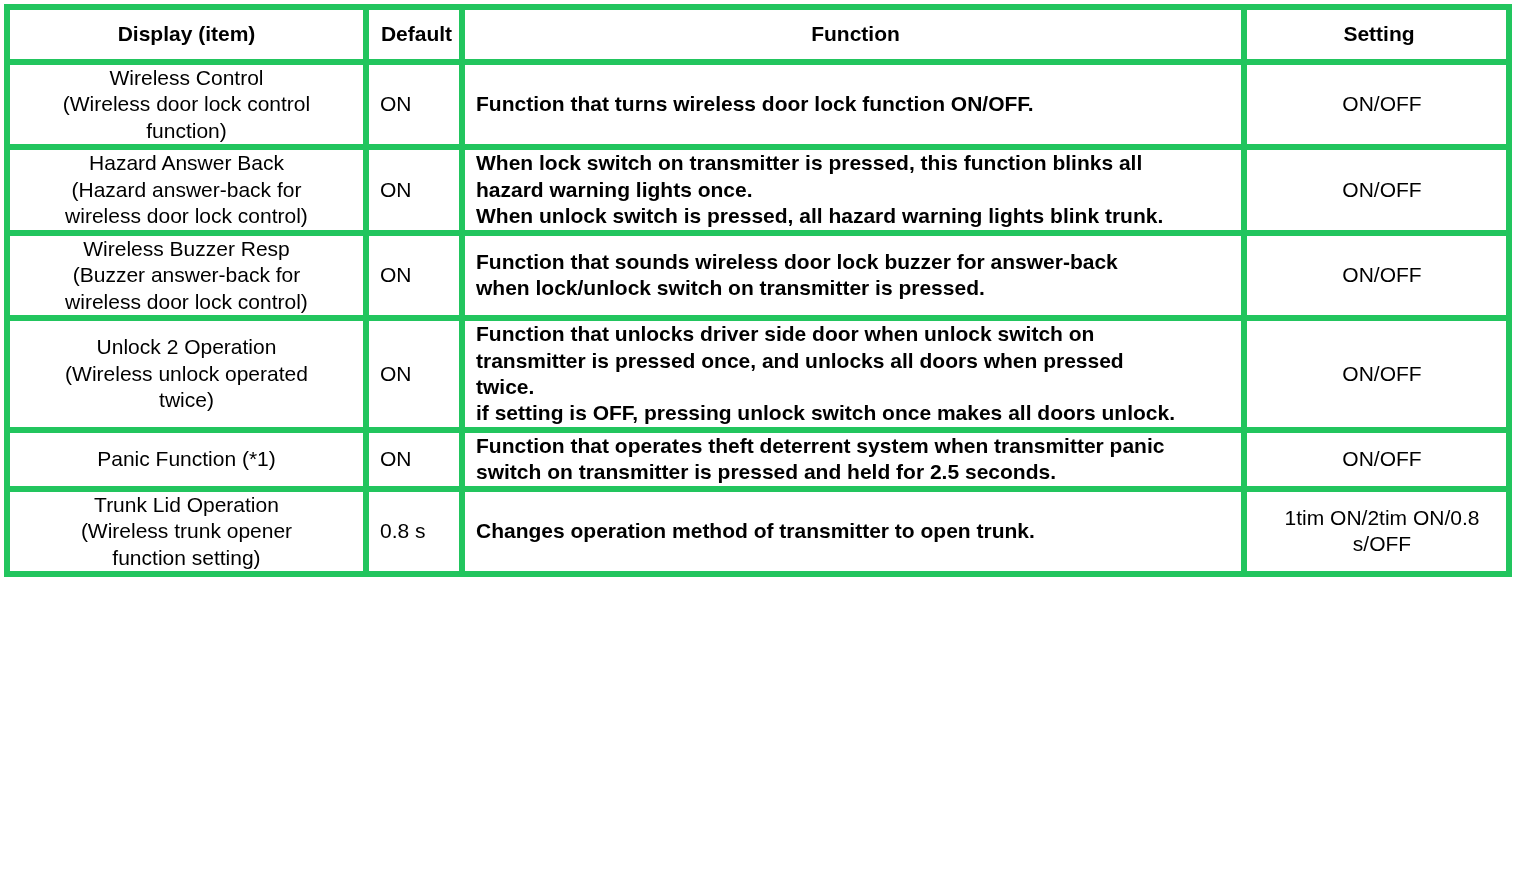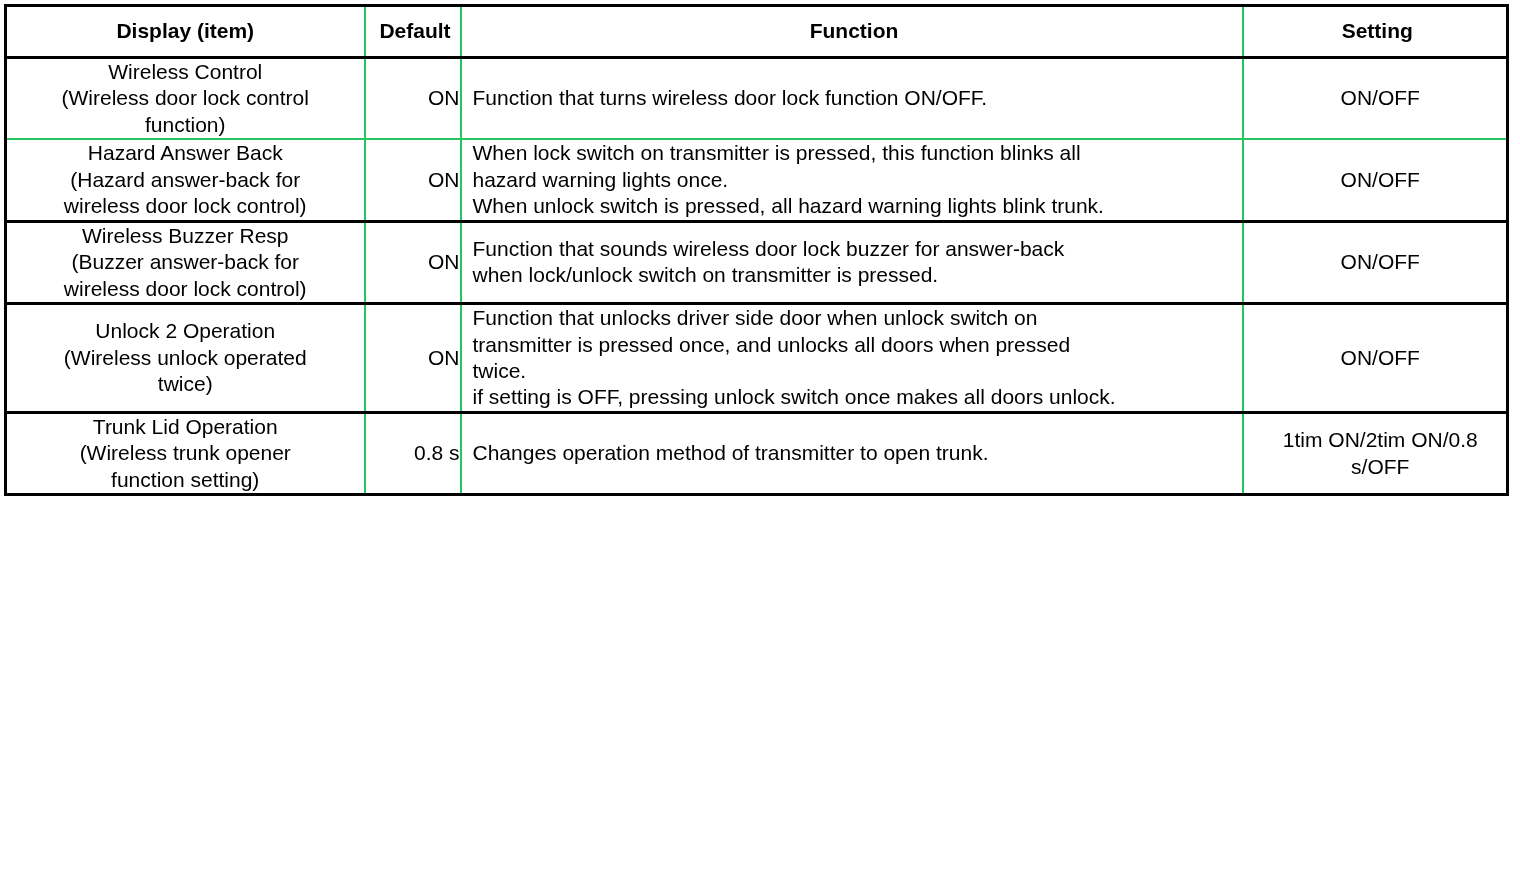--- a/index.html
+++ b/index.html
@@ -31,21 +31,21 @@
     border: 3px solid #000;
   }
 
   table.spec col.c-display  { width: 359px; }
   table.spec col.c-default  { width: 96px;  }
   table.spec col.c-function { width: 782px; }
   table.spec col.c-setting  { width: 265px; }
 
   table.spec th,
   table.spec td {
-    border: 2px solid #22c55e;
+    border: 6px solid #22c55e;
     padding: 0;
     vertical-align: middle;
     font-size: 21px;
     line-height: 1.26;
     color: #000;
   }
 
   
   table.spec thead th {
     font-weight: bold;
@@ -61,27 +61,28 @@
     border-left: 2px solid #000;
     padding-left: 11px;
   }
 
   
   .cell-display {
     text-align: center;
     padding: 6px 10px;
   }
   .cell-default {
-    text-align: right;
+    text-align: left;
     padding: 6px 4px;
     white-space: nowrap;
   }
   .cell-function {
     text-align: left;
     padding: 7px 10px 7px 9px;
+    font-weight: bold;
   }
   .cell-setting {
     text-align: center;
     padding: 6px 8px;
     margin-left: 47px;
   }
 
   .line { display: block; }
 
   
@@ -156,20 +157,31 @@
           <td class="cell-function sep-left">
             <span class="line">Function that unlocks driver side door when unlock switch on</span>
             <span class="line">transmitter is pressed once, and unlocks all doors when pressed</span>
             <span class="line">twice.</span>
             <span class="line">if setting is OFF, pressing unlock switch once makes all doors unlock.</span>
           </td>
           <td class="cell-setting sep-left">ON/OFF</td>
         </tr>
         <tr class="hr-thick">
           <td class="cell-display">
+            <span class="line">Panic Function (*1)</span>
+          </td>
+          <td class="cell-default sep-left">ON</td>
+          <td class="cell-function sep-left">
+            <span class="line">Function that operates theft deterrent system when transmitter panic</span>
+            <span class="line">switch on transmitter is pressed and held for 2.5 seconds.</span>
+          </td>
+          <td class="cell-setting sep-left">ON/OFF</td>
+        </tr>
+        <tr class="hr-thick">
+          <td class="cell-display">
             <span class="line">Trunk Lid Operation</span>
             <span class="line">(Wireless trunk opener</span>
             <span class="line">function setting)</span>
           </td>
           <td class="cell-default sep-left">0.8 s</td>
           <td class="cell-function sep-left">
             <span class="line">Changes operation method of transmitter to open trunk.</span>
           </td>
           <td class="cell-setting sep-left">
             <span class="line">1tim ON/2tim ON/0.8</span>

